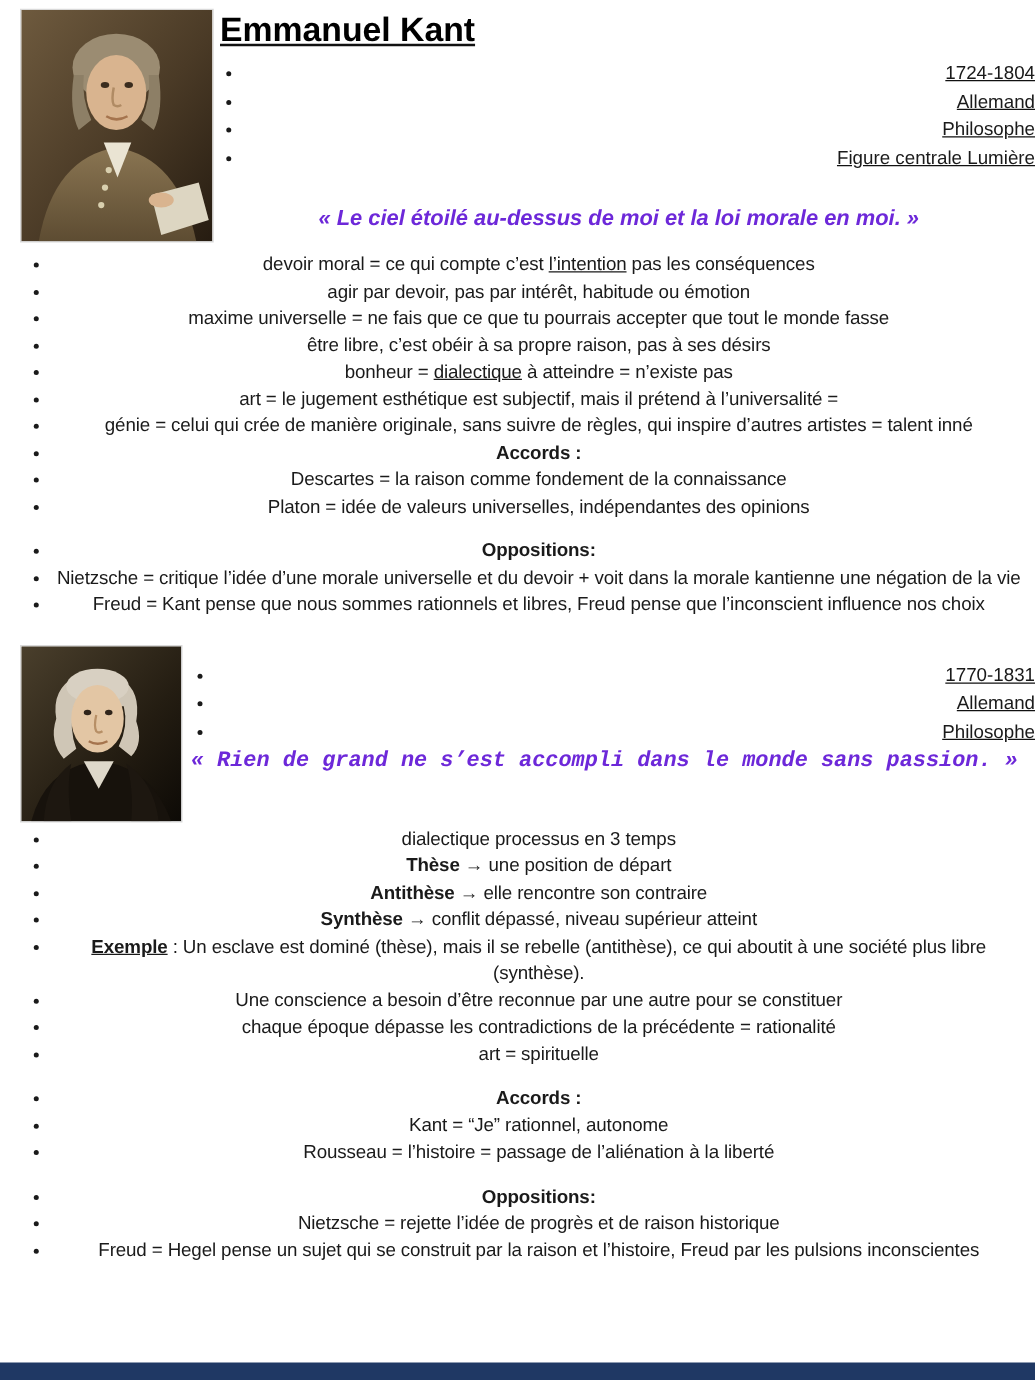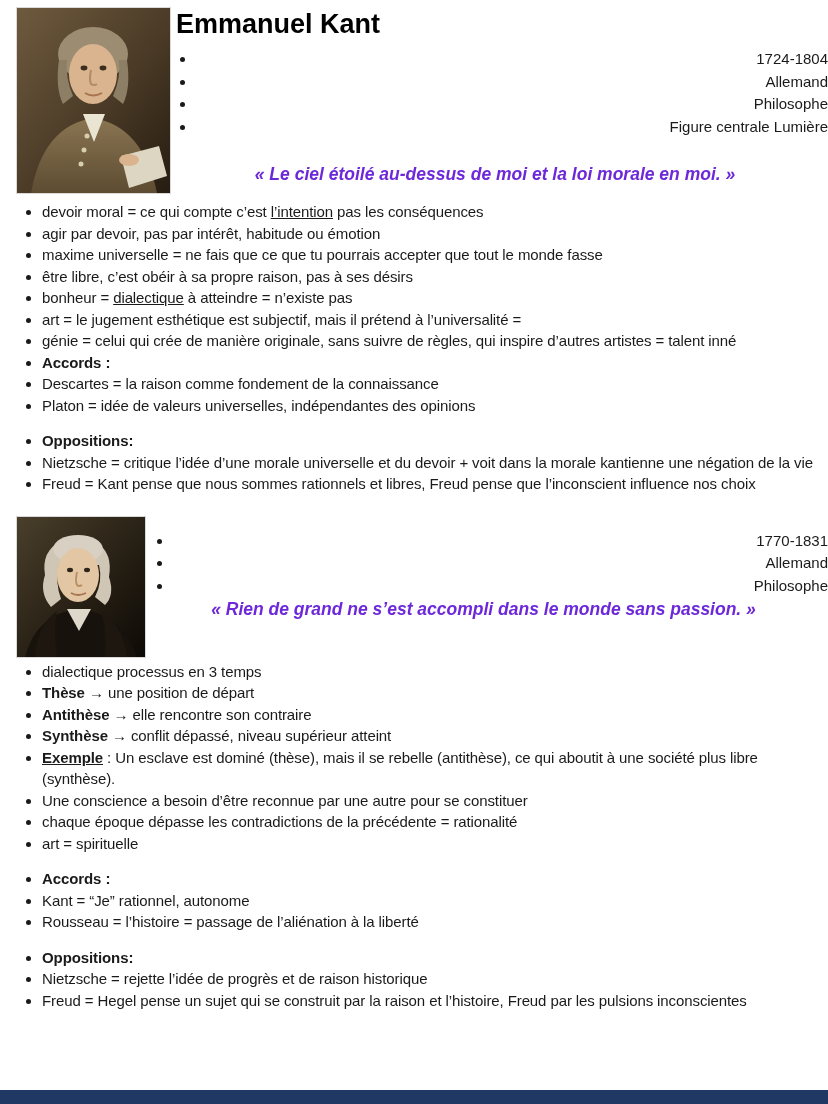--- a/index.html
+++ b/index.html
@@ -12,43 +12,44 @@
     overflow:hidden;
   }
   section.philosopher{overflow:visible;}
   section.hegel{margin-top:20px;}
 
   .portrait{float:left;box-shadow:0 0 0 1px rgba(0,0,0,.15);}
   .portrait.kant-img{margin:8px 4px 4px 17px;width:153px;height:185px;}
   .portrait.hegel-img{margin:2px 6px 4px 17px;width:128px;height:140px;}
   .portrait svg{display:block;}
 
-  .intro{overflow:hidden;padding-top:7px;}
+  .intro{overflow:hidden;padding-top:7px;text-decoration:underline;}
   h1{font-weight:bold;color:#000;margin:0;}
   h1.kant-title{font-size:27px;margin:2px 0 2px 2px;}
   h1.hegel-title{font-size:28px;margin:0 0 4px 4px;}
 
   ul.facts{margin:8px 0 0 0;padding-left:22px;font-size:15px;line-height:21.5px;color:#1a1a1a;}
   ul.facts li{margin-bottom:1px;text-align:right;}
 
   .quote{
     font-weight:bold;font-style:italic;
     font-size:17.5px;color:#6d28d9;
     text-align:center;
     margin:26px 12px 0 0;
   }
-  section.hegel .quote{margin-top:2px;}
+  section.hegel .quote{margin-top:2px;font-family:Liberation Mono, monospace;}
 
   ul.notes{
     clear:both;
     margin:16px 8px 0 25px;
     padding-left:17px;
     font-size:15px;line-height:21.5px;
     color:#1a1a1a;
     letter-spacing:-0.1px;
+    text-align:center;
   }
   ul.notes li{margin-bottom:0;}
   ul.notes li.gap{margin-top:14px;}
   .seg-b{font-weight:bold;}
   .seg-u{text-decoration:underline;}
 
   .bottom-bar{
     position:absolute;left:0;bottom:0;
     width:100%;height:14px;
     background:#1f3864;

